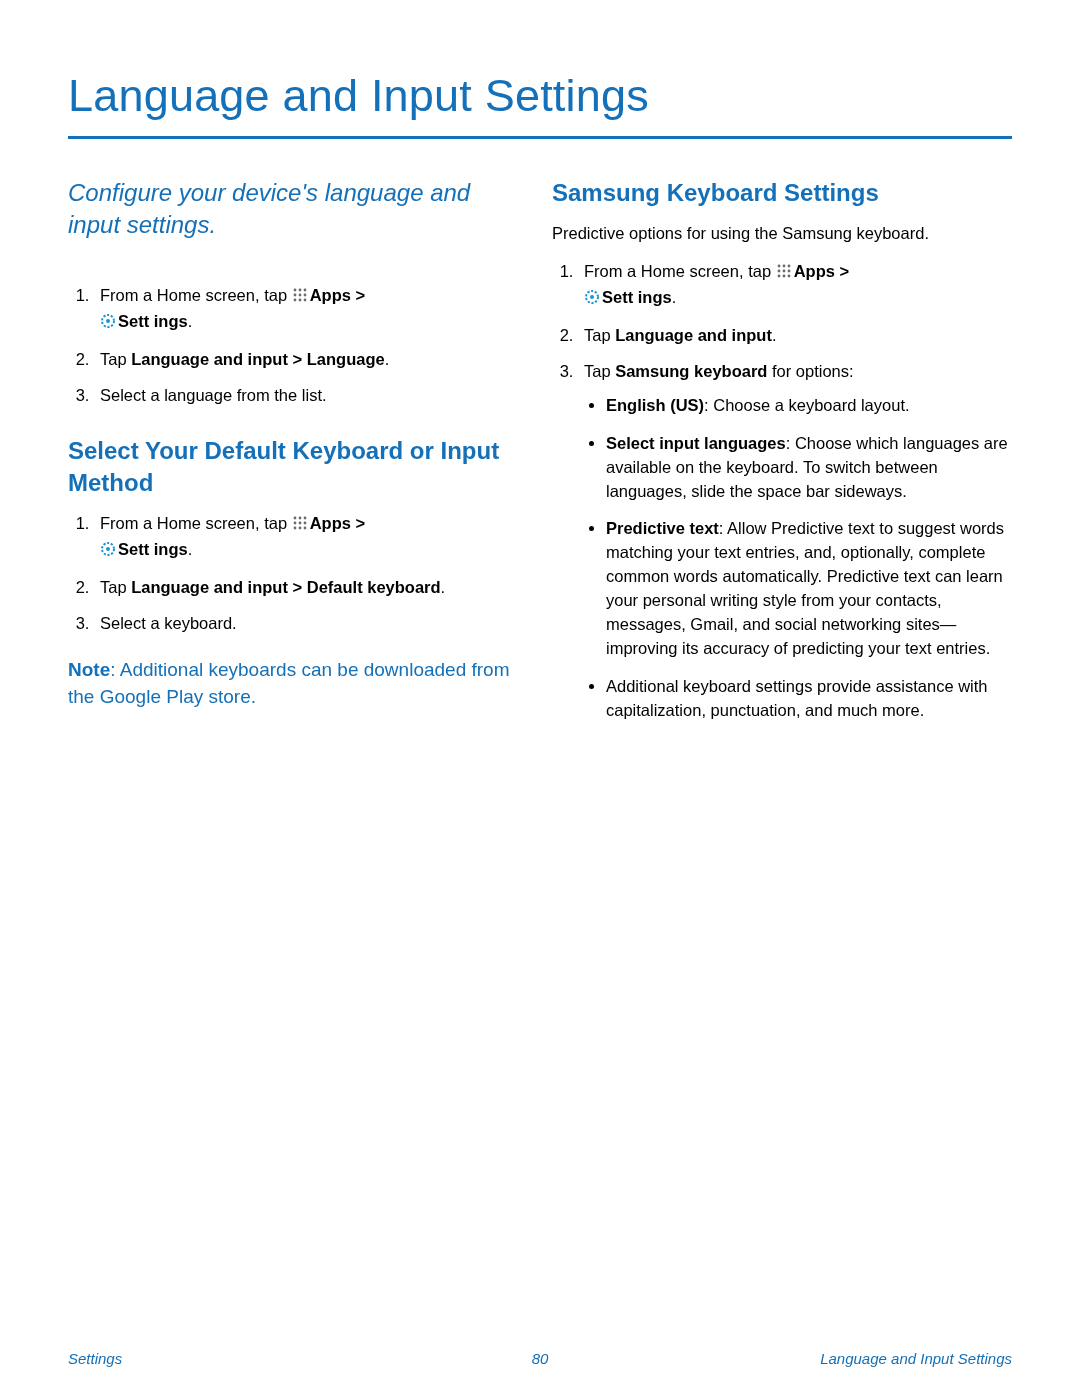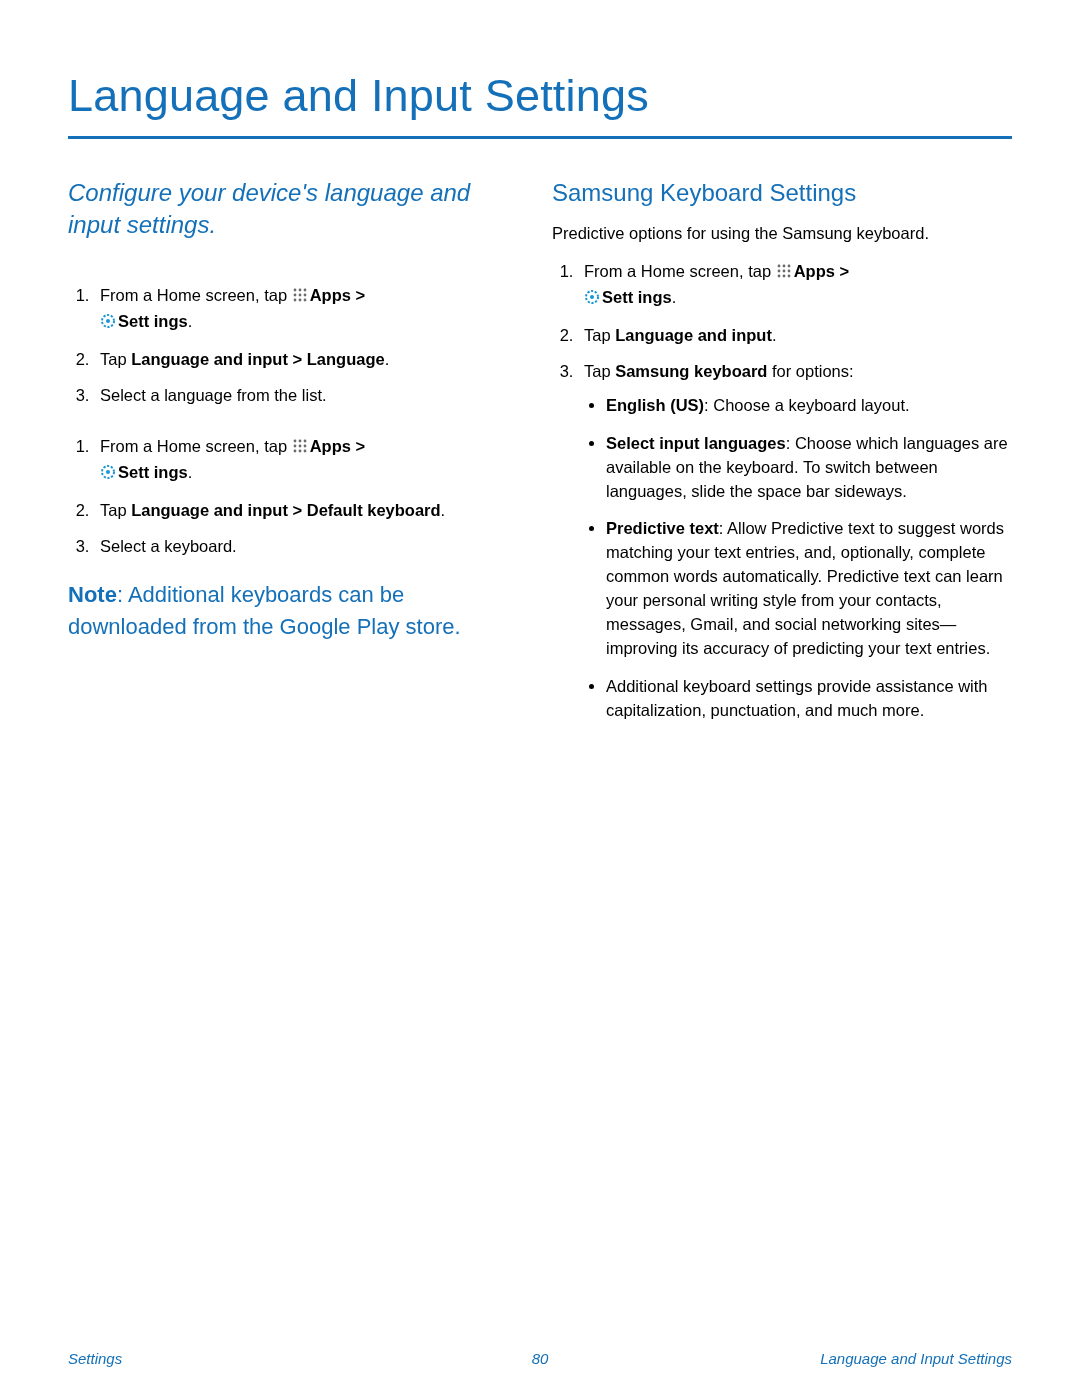--- a/index.html
+++ b/index.html
@@ -38,21 +38,21 @@
     font-style: italic;
     color: #1470b8;
     font-size: 24px;
     line-height: 1.35;
     margin-bottom: 42px;
     font-weight: 400;
   }
   h2.section-heading {
     color: #1470b8;
     font-size: 24px;
-    font-weight: 400;
+    font-weight: 700;
     line-height: 1.3;
     margin-bottom: 14px;
     margin-top: 6px;
   }
   .body-text {
     font-size: 16.5px;
     line-height: 1.45;
     margin-bottom: 14px;
   }
   ol.steps {
@@ -75,21 +75,21 @@
   ul.bullets > li {
     margin-bottom: 14px;
   }
   .b { font-weight: 700; }
   .icon {
     display: inline-block;
     vertical-align: -2px;
     margin: 0 2px 0 0;
   }
   .note-block {
-    font-size: 22px;
+    font-size: 19px;
     line-height: 1.45;
     color: #1470b8;
     margin-top: 20px;
   }
   .note-label { font-weight: 700; color: #1470b8; }
   .section-gap { margin-top: 28px; }
   .footer {
     position: absolute;
     left: 68px;
     right: 68px;
@@ -142,20 +142,21 @@
         <li>
           <span>Tap </span><span class="b">Language and input &gt; Language</span><span>.</span>
         </li>
         <li>
           <span>Select a language from the list.</span>
         </li>
       </ol>
 
       <div class="section-gap"></div>
 
+      <h2 class="section-heading">Select Your Default Keyboard or Input Method</h2>
       <ol class="steps">
         <li>
           <span>From a Home screen, tap </span><span class="icon"><svg width="16" height="16" viewBox="0 0 16 16">
                 <g fill="#6a6a6a">
                   <circle cx="3" cy="3" r="1.4"></circle>
                   <circle cx="8" cy="3" r="1.4"></circle>
                   <circle cx="13" cy="3" r="1.4"></circle>
                   <circle cx="3" cy="8" r="1.4"></circle>
                   <circle cx="8" cy="8" r="1.4"></circle>
                   <circle cx="13" cy="8" r="1.4"></circle>

